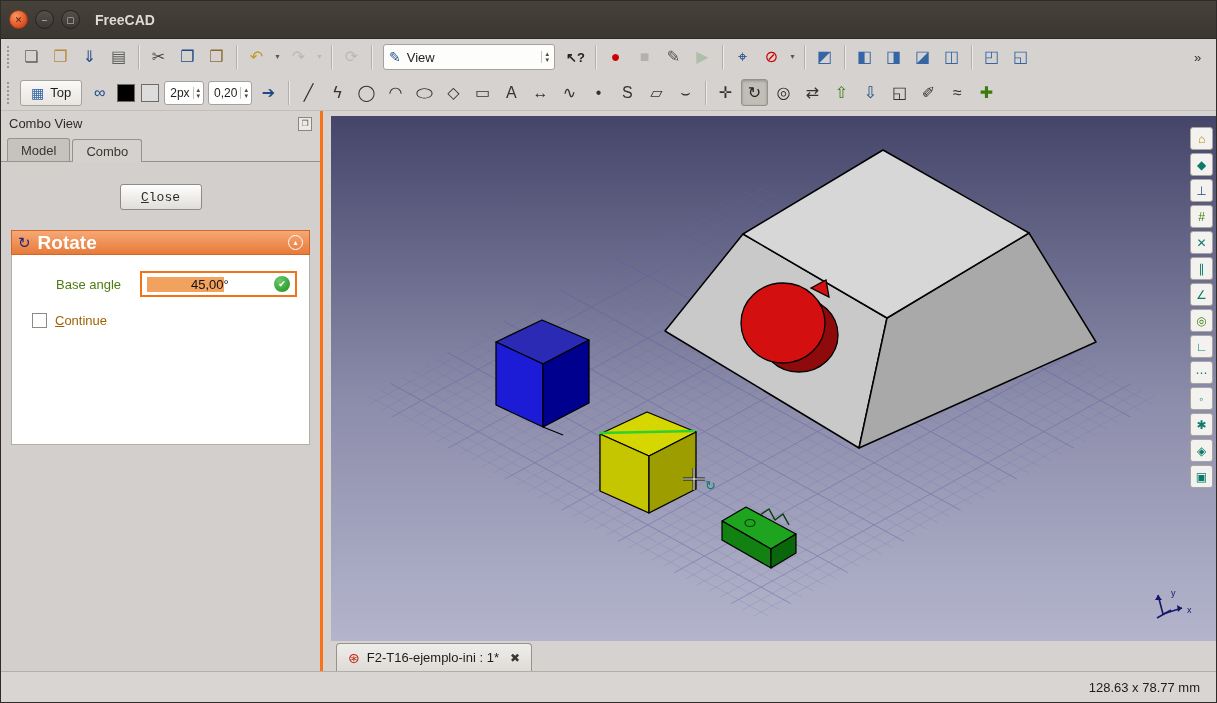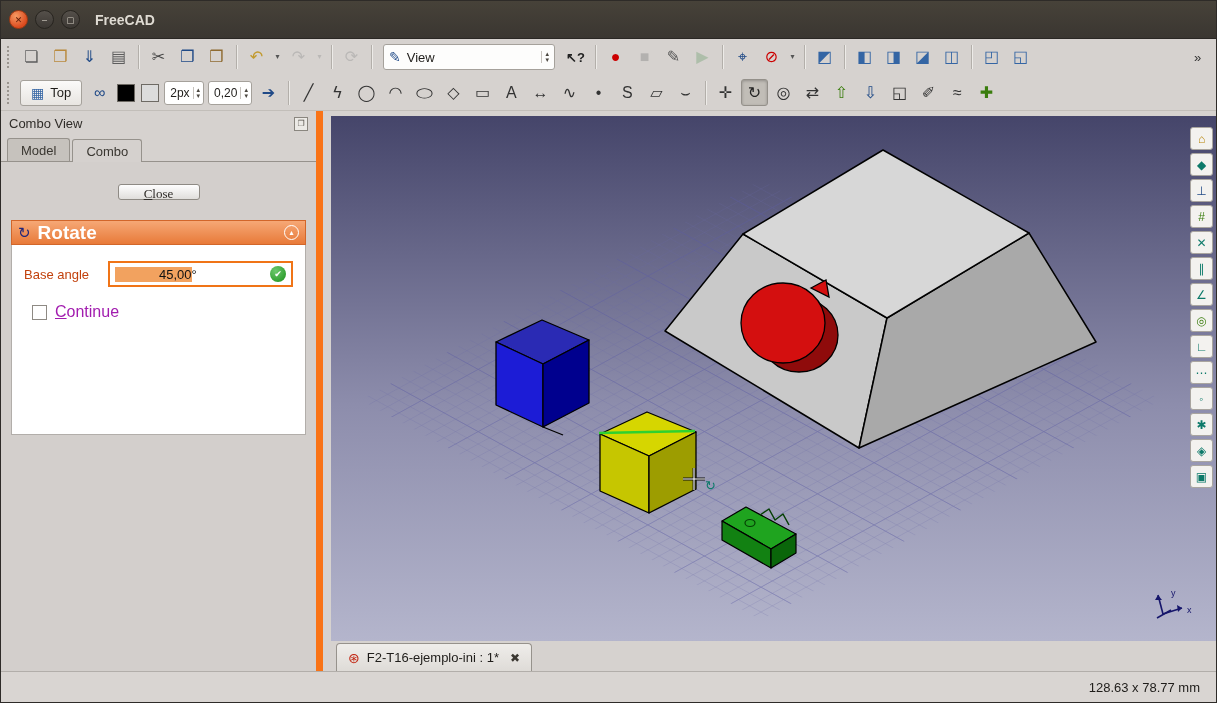--- a/index.html
+++ b/index.html
@@ -43,57 +43,57 @@
 
   .plane-btn { display:flex; align-items:center; gap:6px; height:26px; padding:0 10px;
     background:linear-gradient(#fbfaf9,#e8e5e1); border:1px solid #a5a19b; border-radius:3px;
     font-size:13px; color:#1f1d1a; margin:0 3px; }
   .swatch { width:18px; height:18px; border:1px solid #6e6a64; margin:0 3px; }
   .spinbox { display:flex; align-items:center; height:24px; background:#fff;
     border:1px solid #a5a19b; border-radius:3px; padding:0 3px 0 5px; margin:0 2px; font-size:12px; color:#1f1d1a; }
 
   
   .main { flex:1; display:flex; min-height:0; }
-  .combo { width:322px; flex:0 0 322px; background:#d6d2cf; border-right:7px solid #f97316;
+  .combo { width:322px; flex:0 0 322px; background:#d6d2cf; border-right:3px solid #f97316;
     display:flex; flex-direction:column; }
   .combo-header { display:flex; justify-content:space-between; align-items:center;
     padding:5px 8px 3px 8px; font-size:13px; color:#2f2c28; }
   .float-btn { width:14px; height:14px; border:1px solid #8a867f; background:#eceae6;
     font-size:8px; display:flex; align-items:center; justify-content:center; color:#55514b; }
   .tabs { display:flex; padding:4px 0 0 6px; }
   .tab { padding:4px 13px 3px; font-size:13px; color:#3a3731; background:#c6c2bd;
     border:1px solid #96928c; border-bottom:none; border-radius:3px 3px 0 0; margin-right:2px; }
   .tab.active { background:#d5d1ce; position:relative; top:1px; z-index:2; }
   .combo-content { flex:1; margin:0; border-top:1px solid #96928c; background:#d3cfcc;
     padding-top:22px; }
-  .close-btn { display:block; margin:0 auto; width:82px; height:16px;
+  .close-btn { display:block; margin:0 auto; width:82px; height:26px;
     background:linear-gradient(#fefefe,#e0dedb); border:1px solid #8e8a84; border-radius:3px;
-    font-size:13px; color:#2f2c28; font-family:Liberation Serif, serif; }
+    font-size:13px; color:#2f2c28; font-family:Liberation Mono, monospace; }
   .mnemonic::first-letter { text-decoration:underline; }
 
   .task-panel { margin:20px 10px 0; }
   .task-header { height:25px; background:linear-gradient(#f6a876,#e87a39);
     border:1px solid #d2662a; display:flex; align-items:center; padding:0 6px; }
   .task-header .hdr-icon { font-size:15px; color:#21277b; margin-right:7px; }
   .task-header .task-title { color:#fff; font-weight:bold; font-size:19px; flex:1; }
   .collapse-btn { width:15px; height:15px; border:1px solid #fff; border-radius:50%;
     color:#fff; font-size:8px; display:flex; align-items:center; justify-content:center; }
   .task-body { background:#fff; border:1px solid #b2aeaa; border-top:none;
     padding:16px 12px 0; height:190px; }
   .row-angle { display:flex; align-items:center; }
-  .lbl { font-size:13px; color:#c2410c; width:84px; flex:0 0 84px; }
+  .lbl { font-size:13px; color:#4d7c0f; width:84px; flex:0 0 84px;margin-left:32px; }
   .angle-input { flex:1; height:26px; border:2px solid #f07417; background:#fff;
     display:flex; align-items:center; padding:0 5px; position:relative; font-size:13px; color:#111; }
   .sel { background:#f2a25f;padding-left:44px; }
   .valid-badge { position:absolute; right:5px; top:3px; width:16px; height:16px; border-radius:50%;
     background:radial-gradient(circle at 35% 30%, #6cc96c, #2f9e2f 75%); color:#fff; font-size:9px;
     display:flex; align-items:center; justify-content:center; }
   .chk-row { display:flex; align-items:center; margin:16px 0 0 8px; }
   .chk { width:15px; height:15px; background:#fff; border:1px solid #8e8a84; margin-right:8px; }
-  .chk-lbl { font-size:16px; color:#a21caf; display:inline-block; }
+  .chk-lbl { font-size:13px; color:#a16207; display:inline-block; }
 
   .splitter { width:8px; flex:0 0 8px; background:#d6d2cf; }
 
   .right-col { flex:1; display:flex; flex-direction:column; background:#d6d2cf; min-width:0; }
   .viewport { position:relative; width:885px; height:525px; margin-top:5px; }
   .viewport svg { display:block; font-family:inherit; }
 
   .snapbar { position:absolute; top:11px; right:3px; display:flex; flex-direction:column; gap:3px; }
   .snap-btn { width:23px; height:23px; background:#f3f2ef; border:1px solid #a9a59f;
     border-radius:3px; font-size:12px; line-height:1; display:flex; align-items:center;

